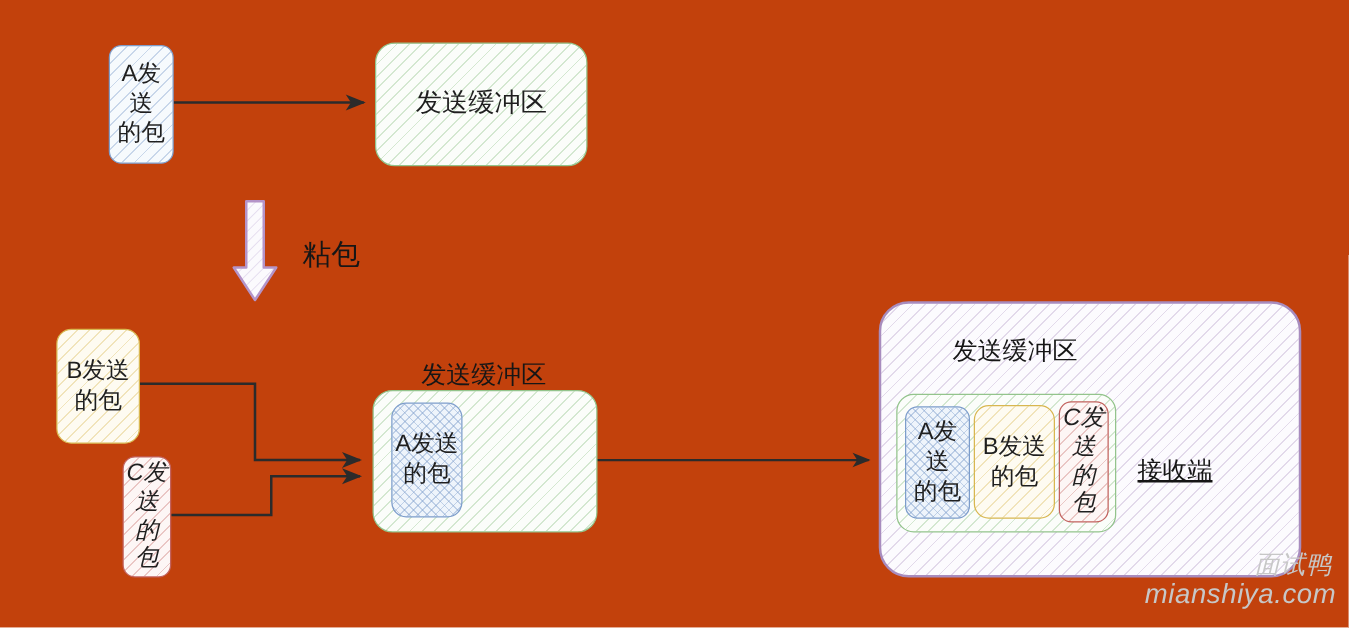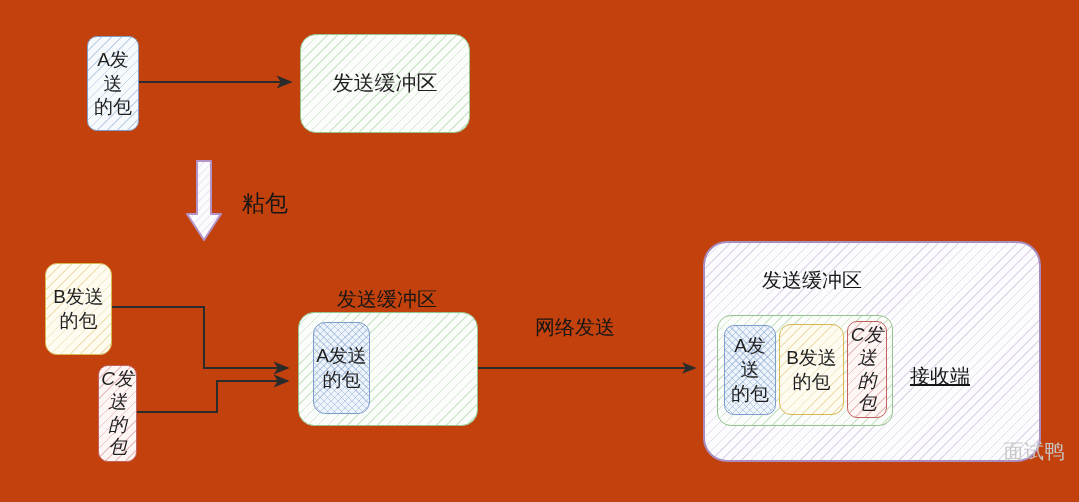--- a/index.html
+++ b/index.html
@@ -24,21 +24,21 @@
   .h-yellow{ background:#fefbf1 repeating-linear-gradient(-45deg, rgba(216,183,80,.34) 0 1px, transparent 1px 7px); border:1.8px solid #d8b750; }
   .h-red   { background:#fdf6f5 repeating-linear-gradient(-45deg, rgba(194,98,94,.32) 0 1px, transparent 1px 7px); border:1.8px solid #c2625e;font-style:italic; }
   .h-purple{ background:#fcfbfe repeating-linear-gradient(-45deg, rgba(168,140,190,.30) 0 1px, transparent 1px 7px); border:2px solid #a88cbe; }
 
   .top-buffer { left:300px; top:34px; width:170px; height:99px; border-radius:16px; font-size:21px; }
   .btm-buffer { left:298px; top:312px; width:178px; height:112px; border-radius:16px; }
 
   .receiver { left:703px; top:241px; width:334px; height:217px; border-radius:24px; }
   .recv-group { left:12px; top:72px; width:174px; height:109px; border-radius:14px; }
 
-  .wm { position:absolute; color:#c7c7c7; text-align:right; letter-spacing:.5px; }
+  .wm { position:absolute; color:#c7c7c7; text-align:right; letter-spacing:.5px;font-style:italic; }
   svg.overlay { position:absolute; left:0; top:0; pointer-events:none; }
 </style>
 </head>
 <body>
 
 <div class="canvas">
 
   <svg class="overlay" width="1079" height="502" viewBox="0 0 1079 502">
     <defs>
       <marker id="ah" viewBox="0 0 10 10" refX="9" refY="5" markerWidth="9" markerHeight="8" orient="auto-start-reverse">
@@ -77,35 +77,35 @@
 的
 包</div>
 
   <div class="lbl" style="left:312px; top:286px; width:150px; text-align:center;">发送缓冲区</div>
 
   <div class="abs h-green btm-buffer">
     <div class="pkt x-blue" style="left:14px; top:9px; width:57px; height:92px; border-radius:12px;">A发送
 的包</div>
   </div>
 
-  <div class="lbl" style="left:520px; top:314px; width:110px; text-align:center;">网络发送</div>
 
   <div class="abs h-purple receiver">
 
     <div class="lbl" style="left:57px; top:24px;">发送缓冲区</div>
 
     <div class="abs h-green recv-group">
       <div class="pkt x-blue" style="left:6px; top:9px; width:52px; height:90px; border-radius:10px;">A发送
 的包</div>
       <div class="pkt h-yellow" style="left:61px; top:8px; width:65px; height:91px; border-radius:12px;">B发送
 的包</div>
       <div class="pkt h-red" style="left:129px; top:5px; width:40px; height:97px; border-radius:10px; line-height:1.2;">C发
 送
 的
 包</div>
     </div>
 
     <div class="lbl" style="left:205px; top:120px;text-decoration:underline;">接收端</div>
   </div>
 
   <div class="wm" style="right:14px; top:438px; font-size:20px;">面试鸭</div>
+  <div class="wm" style="right:10px; top:462px; font-size:22px;">mianshiya.com</div>
 
 </div>
 
 </body></html>

